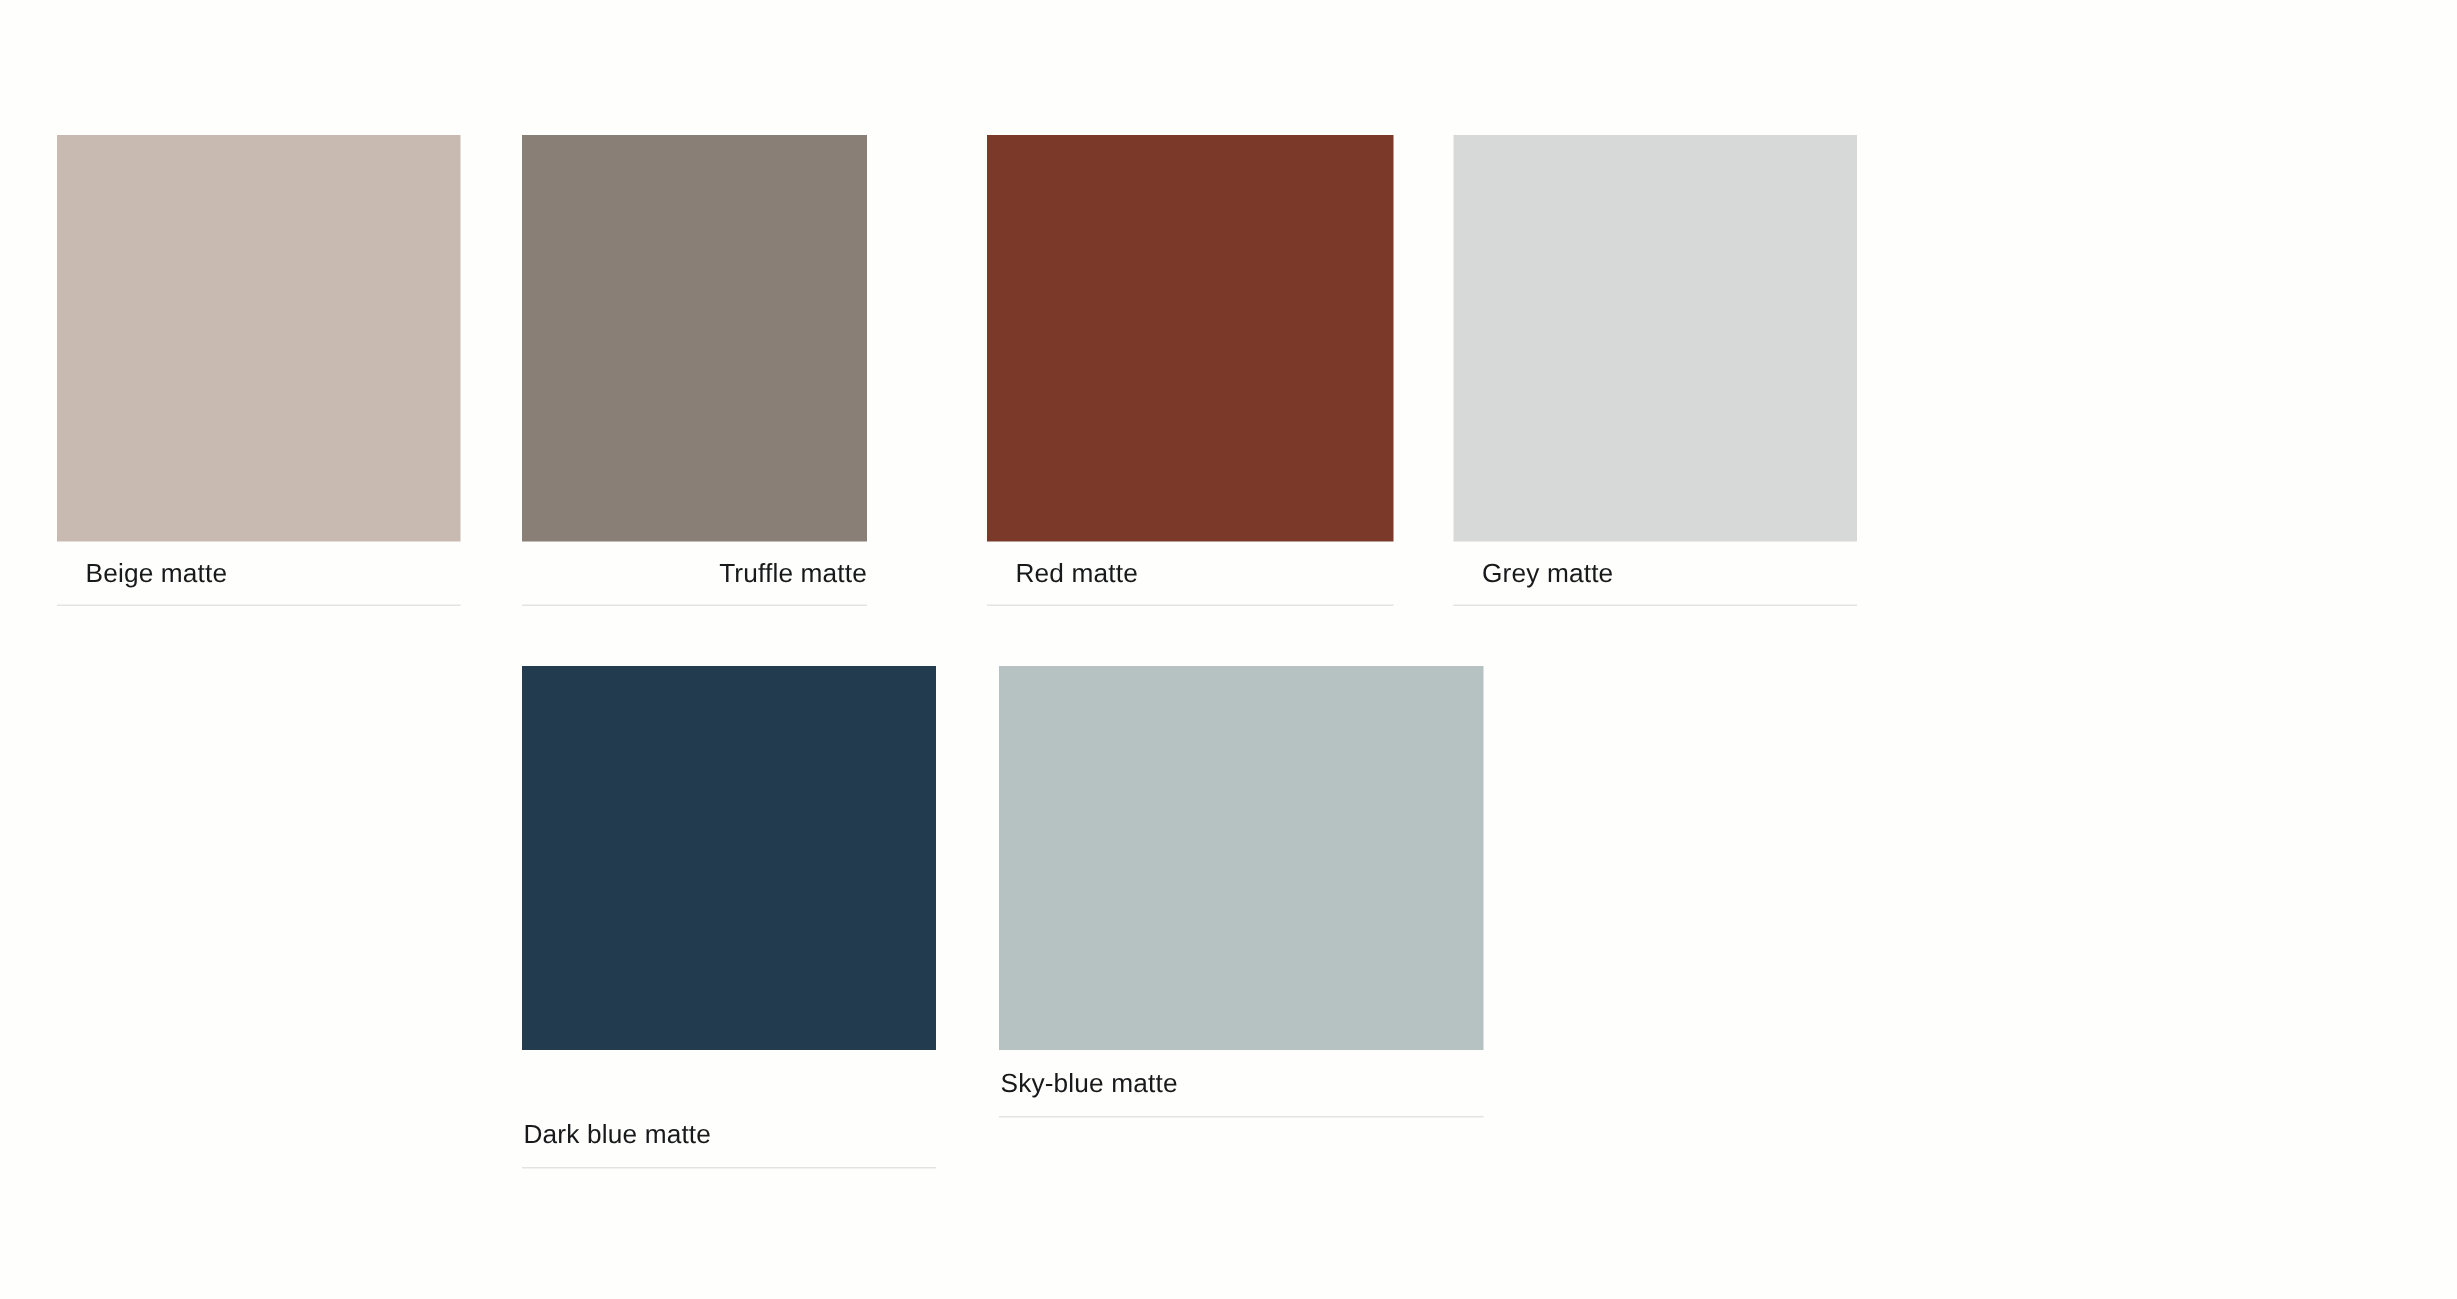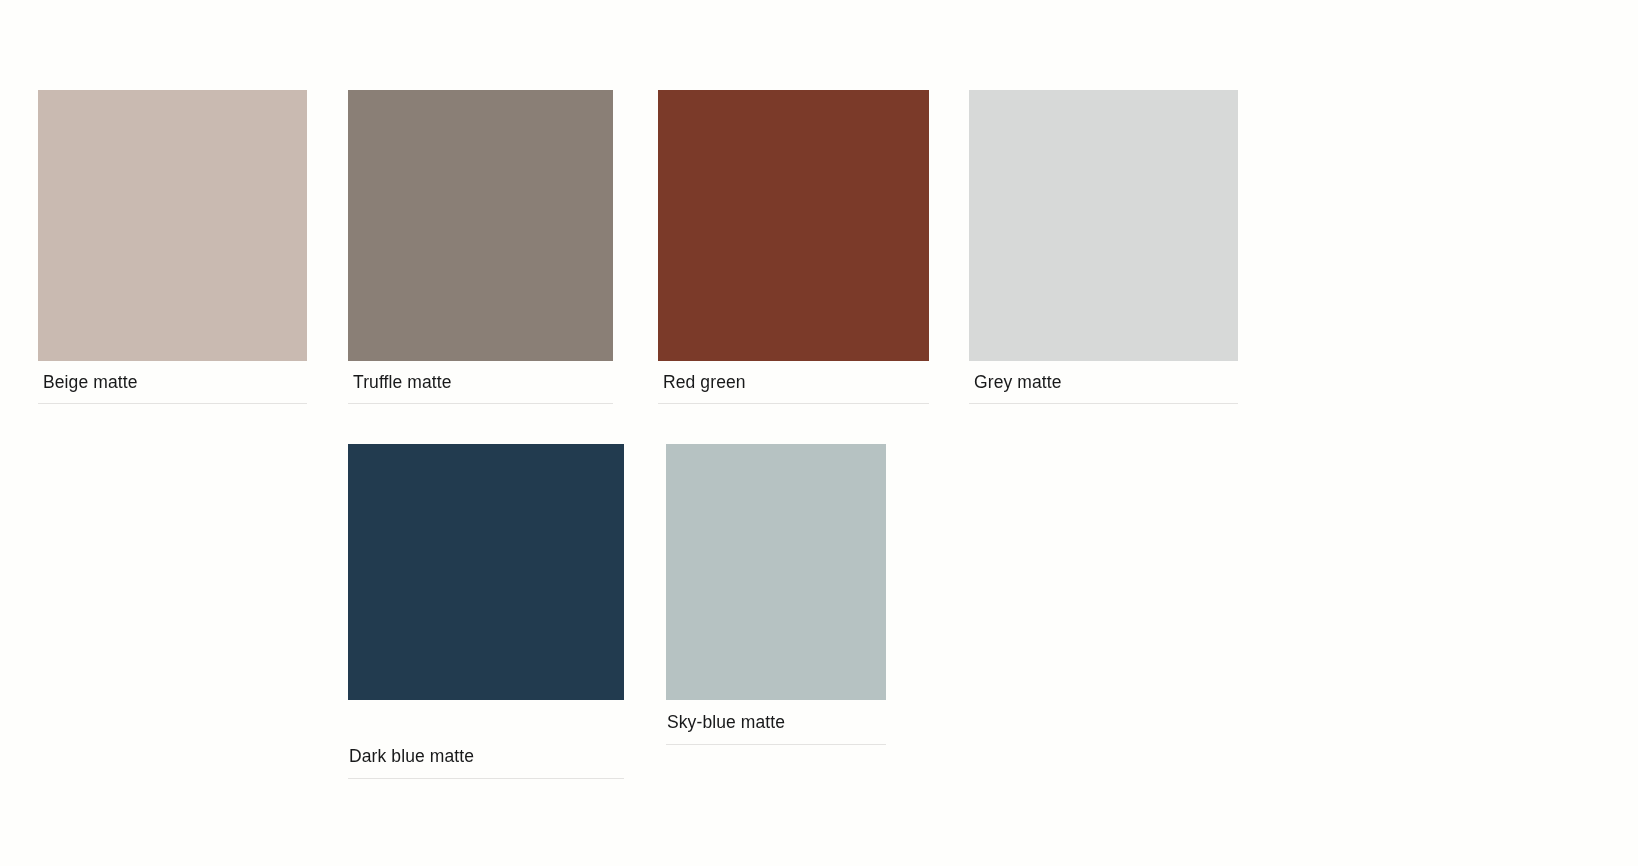--- a/index.html
+++ b/index.html
@@ -43,62 +43,62 @@
   .swatch-divider {
     width: 100%;
     height: 1px;
     background: #E4E3E1;
   }
 
   
   .row1 .swatch-chip { height: 271px; }
   .row1 .swatch-label {
     margin-top: 13px;
-    margin-left: 5px;
+    margin-left: 19px;
   }
   .row1 .swatch-divider { margin-top: 11px; }
 
   .card-beige   { left: 38px;   top: 90px; width: 269px; }
-  .card-truffle { left: 348px;  top: 90px; width: 265px; }
+  .card-truffle { left: 348px;  top: 90px; width: 230px; text-align: right; }
   .card-red     { left: 658px;  top: 90px; width: 271px; }
   .card-grey    { left: 969px;  top: 90px; width: 269px; border-radius: 22px; }
   .card-avocado { left: 1280px; top: 90px; width: 269px; }
 
   
   .row2 .swatch-chip { height: 256px; }
   .row2 .swatch-label {
     margin-top: 14px;
     margin-left: 1px;
   }
   .row2 .swatch-divider { margin-top: 12px; }
 
   .card-bottle-green { left: 33px;  top: 444px; width: 274px; }
   .card-dark-blue    { left: 348px; top: 444px; width: 276px; }
-  .card-sky-blue     { left: 666px; top: 444px; width: 220px; }
+  .card-sky-blue     { left: 666px; top: 444px; width: 323px; }
 </style>
 </head>
 <body style="background: rgb(254, 254, 252);">
 
 <div id="palette-board">
 
   <div class="swatch-card row1 card-beige">
     <div class="swatch-chip" style="background: rgb(201, 186, 177);"></div>
     <div class="swatch-label" style="color: rgb(24, 25, 26);">Beige matte</div>
     <div class="swatch-divider" style="background: rgb(228, 227, 225);"></div>
   </div>
 
   <div class="swatch-card row1 card-truffle">
     <div class="swatch-chip" style="background: rgb(138, 127, 118);"></div>
     <div class="swatch-label" style="color: rgb(24, 25, 26);">Truffle matte</div>
     <div class="swatch-divider" style="background: rgb(228, 227, 225);"></div>
   </div>
 
   <div class="swatch-card row1 card-red">
     <div class="swatch-chip" style="background: rgb(123, 58, 41);"></div>
-    <div class="swatch-label" style="color: rgb(24, 25, 26);">Red green</div>
+    <div class="swatch-label" style="color: rgb(24, 25, 26);">Red matte</div>
     <div class="swatch-divider" style="background: rgb(228, 227, 225);"></div>
   </div>
 
   <div class="swatch-card row1 card-grey">
     <div class="swatch-chip" style="background: rgb(215, 217, 216);"></div>
     <div class="swatch-label" style="color: rgb(24, 25, 26);">Grey matte</div>
     <div class="swatch-divider" style="background: rgb(228, 227, 225);"></div>
   </div>
 
 

